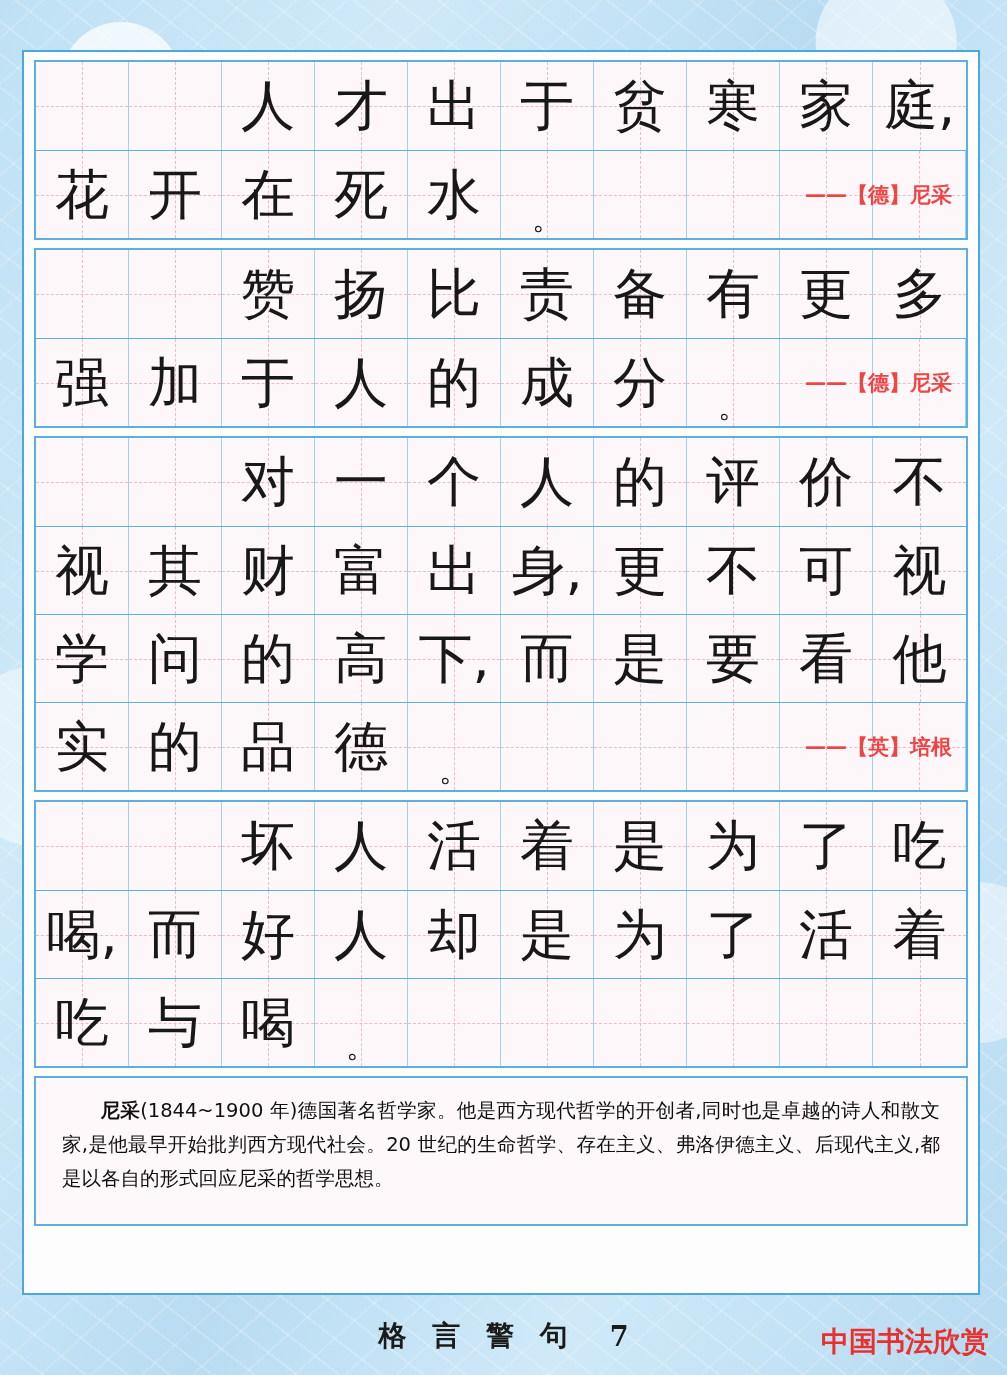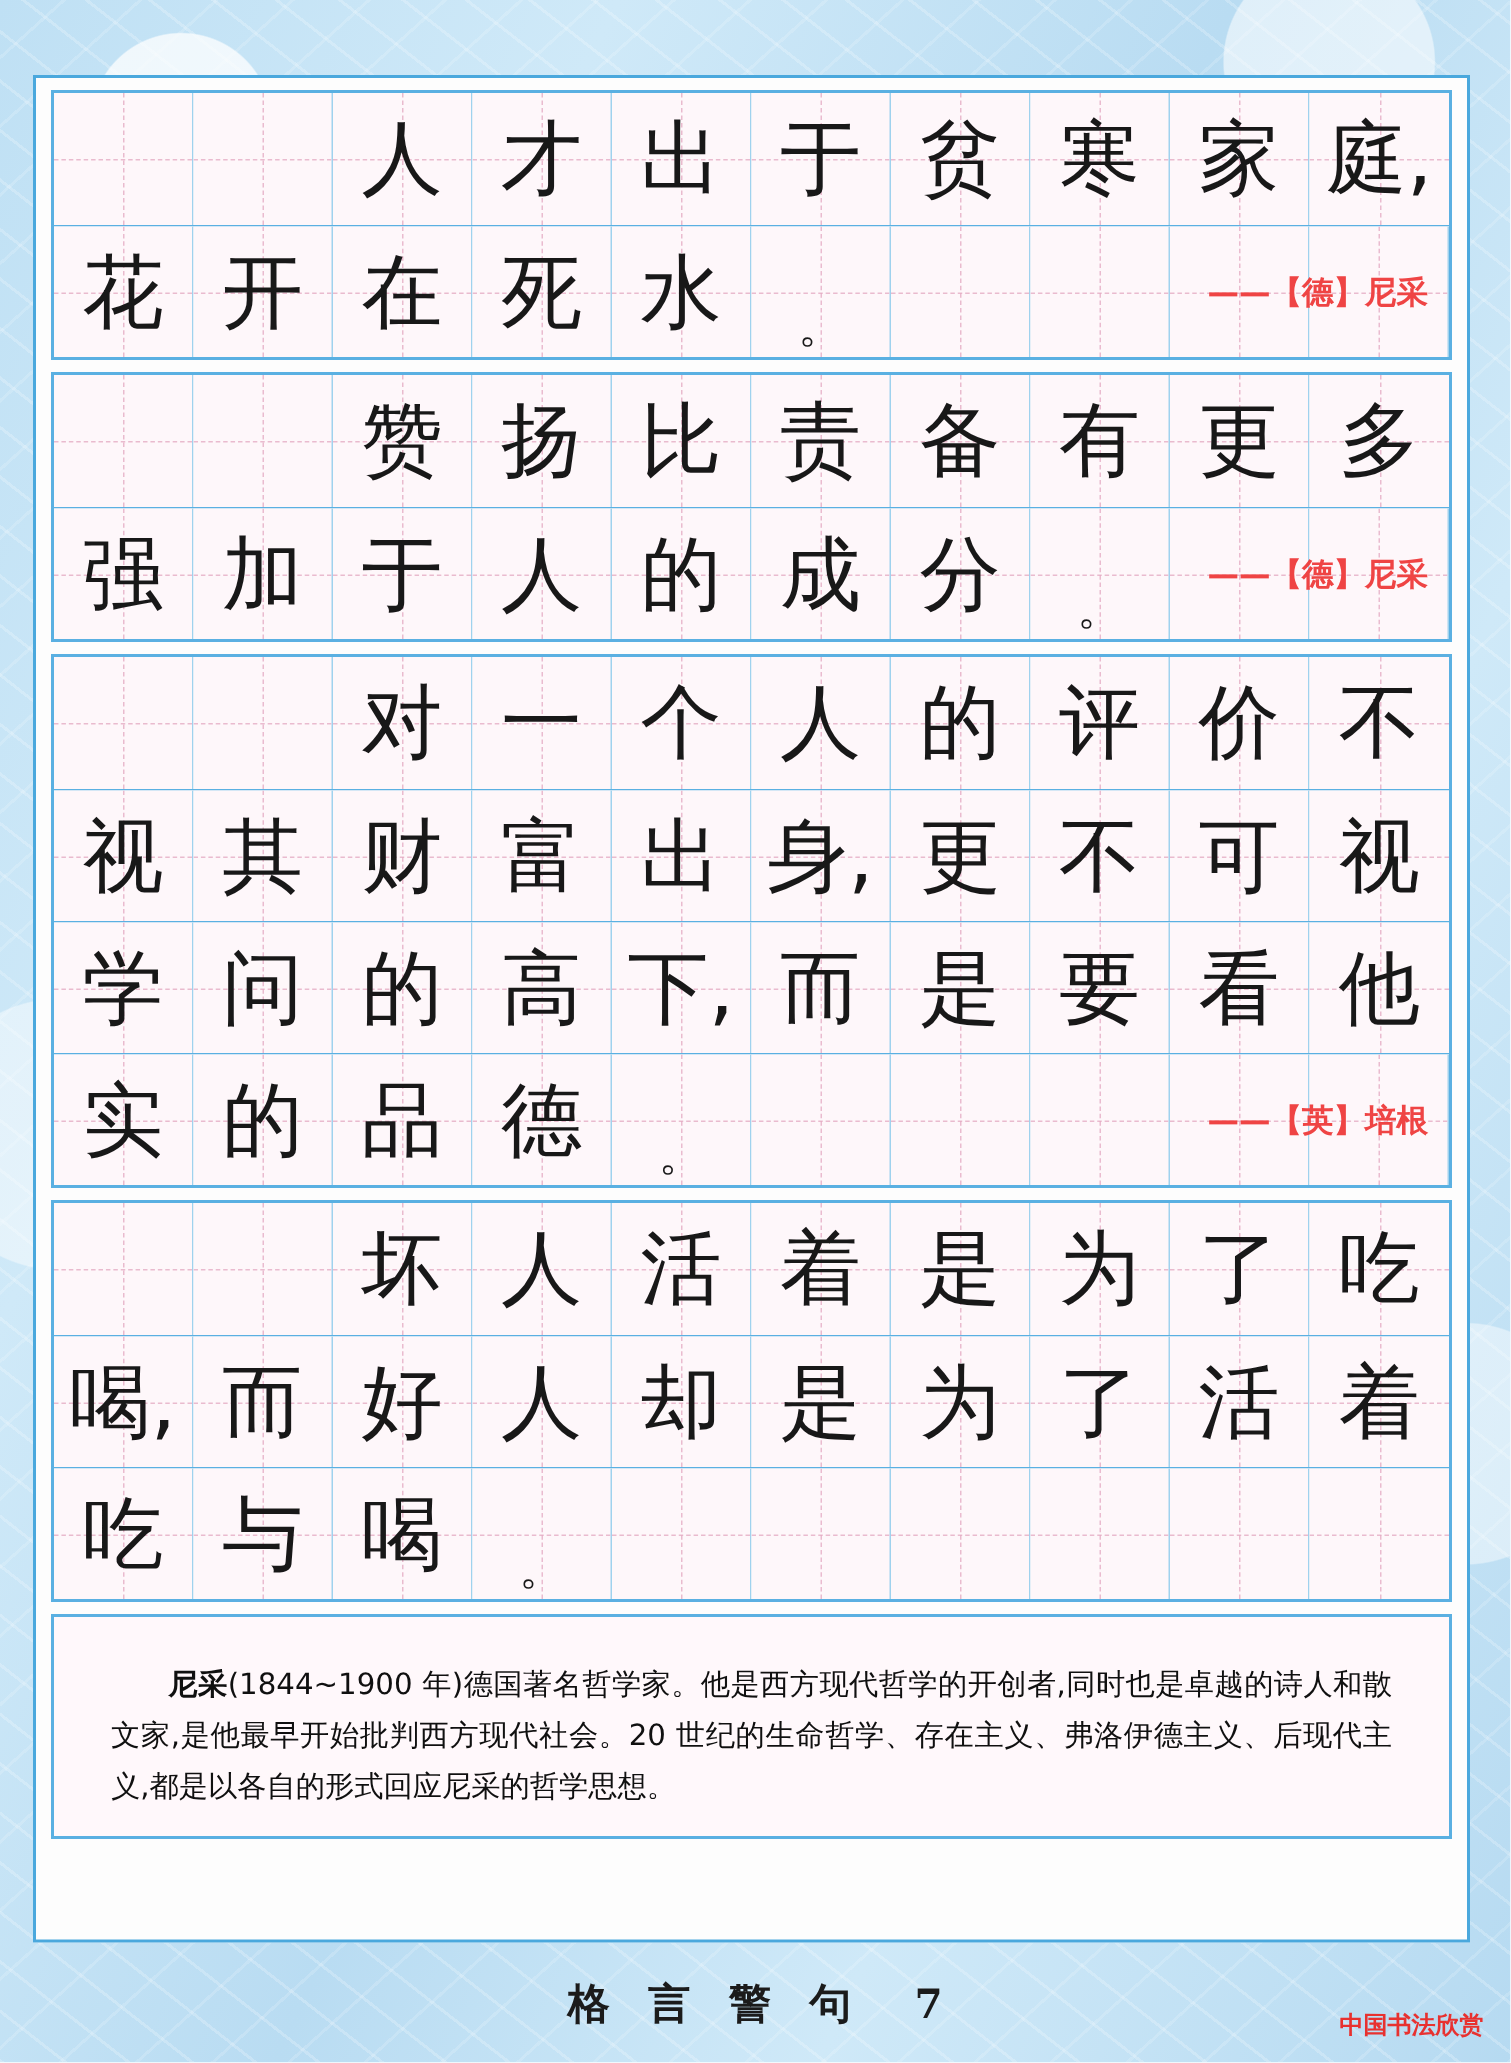--- a/index.html
+++ b/index.html
@@ -135,21 +135,21 @@
 
   
   #note {
     border: 2px solid #5ab0e2;
     box-sizing: border-box;
     background: #fff8fb;
     padding: 16px 26px 18px 26px;
     height: 150px;
   }
   #note p {
-    margin: 12px;
+    margin: 0;
     font-family: "DejaVu Sans", "Liberation Sans", sans-serif;
     font-size: 19.5px;
     line-height: 34px;
     color: #101010;
     text-align: justify;
   }
   #note .lead {
     font-weight: bold;
   }
   #note .indent { display: inline-block; width: 38px; }
@@ -185,21 +185,21 @@
     bottom: 14px;
     display: flex;
     align-items: baseline;
     gap: 6px;
     font-family: "DejaVu Sans", "Liberation Sans", sans-serif;
     font-size: 25px;
     font-weight: bold;
     color: #e8312f;
     white-space: nowrap;
   }
-  #watermark .wm-cn { font-size: 16px; }
+  #watermark .wm-cn { font-size: 28px; }
   #watermark .wm-url { font-size: 26px; }
 </style>
 </head>
 <body>
 
 <div id="page">
 
   <div id="sheet">
     <div id="sheet-inner">
 

